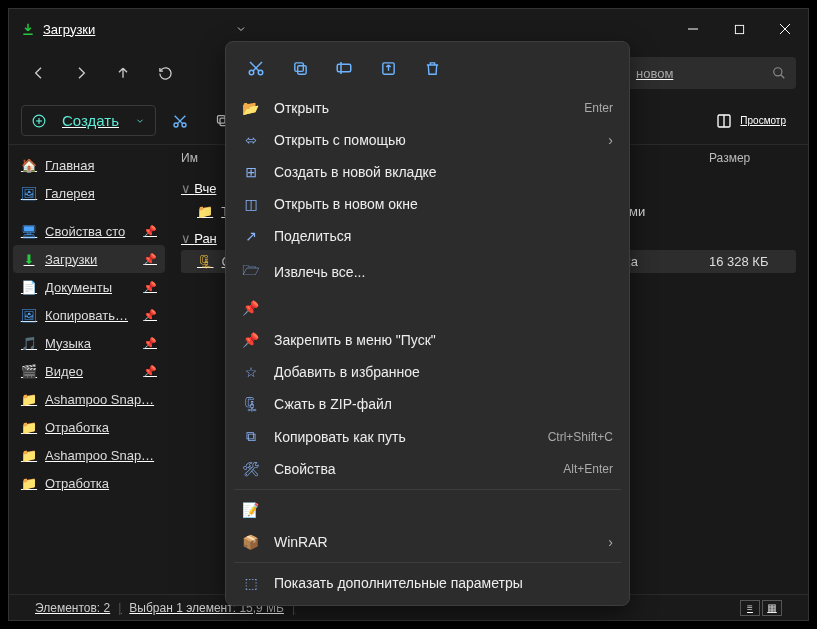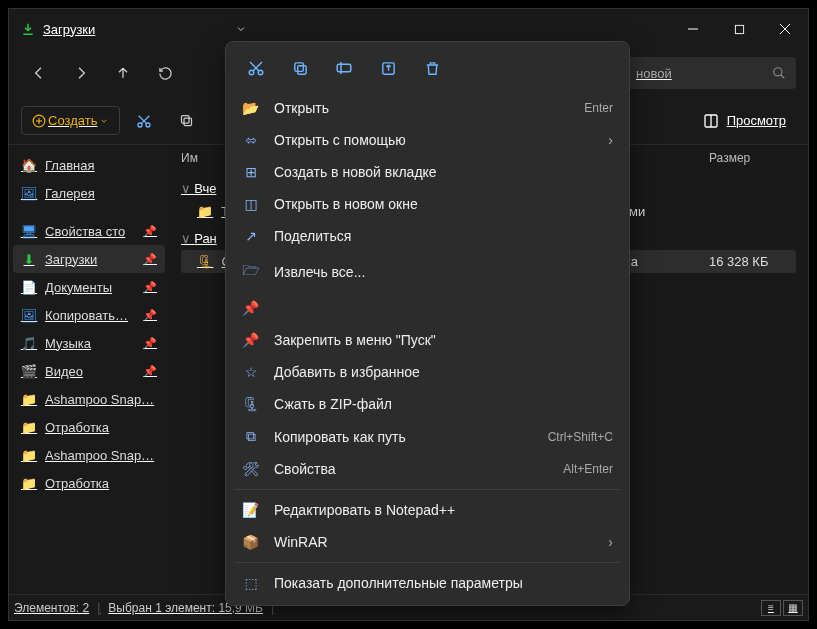--- a/index.html
+++ b/index.html
@@ -7,41 +7,41 @@
 .window { position: absolute; left: 8px; top: 8px; right: 8px; bottom: 8px; background: #1a1a1a; color: #fff; display: flex; flex-direction: column; border: 1px solid #333; text-decoration: underline; }
 .titlebar { height: 40px; display: flex; align-items: center; padding: 0 0 0 12px; }
 .titlebar .title { display: flex; align-items: center; gap: 8px; font-size: 13px; }
 .titlebar .tab-close { margin-left: 140px; color: #ccc; font-size: 12px; }
 .wincontrols { margin-left: auto; display: flex; }
 .wincontrols div { width: 46px; height: 40px; display: flex; align-items: center; justify-content: center; color: #fff; }
 .navbar { height: 48px; display: flex; align-items: center; padding: 0 12px; gap: 6px; }
 .navbtn { width: 36px; height: 36px; display: flex; align-items: center; justify-content: center; color: #ccc; border-radius: 4px; }
 .searchbox { margin-left: auto; width: 170px; height: 32px; background: #2d2d2d; border-radius: 4px; display: flex; align-items: center; padding: 0 10px; color: #aaa; font-size: 13px; justify-content: space-between; }
 .toolbar { height: 48px; display: flex; align-items: center; padding: 0 12px; gap: 6px; border-bottom: 1px solid #2a2a2a; }
-.createbtn { display: flex; align-items: center; gap: 2px; padding: 6px 10px; border: 1px solid #3a3a3a; border-radius: 4px; font-size: 13px; color: #eab308; }
+.createbtn { display: flex; align-items: center; gap: 16px; padding: 6px 10px; border: 1px solid #3a3a3a; border-radius: 4px; font-size: 15px; color: #5eead4; }
 .tbicon { width: 36px; height: 36px; display: flex; align-items: center; justify-content: center; color: #aaa; }
-.viewbtn { display: flex; align-items: center; gap: 8px; padding: 6px 10px; font-size: 13px; color: #fff; }
+.viewbtn { display: flex; align-items: center; gap: 8px; padding: 6px 10px; font-size: 10px; color: #fff; }
 .body { flex: 1; display: flex; overflow: hidden; }
 .sidebar { width: 160px; background: #1a1a1a; padding: 6px 4px; overflow: hidden; font-size: 13px; }
 .sbitem { display: flex; align-items: center; gap: 8px; padding: 6px 8px; border-radius: 4px; white-space: nowrap; color: #ddd; overflow: hidden; }
 .sbitem.active { background: #2d2d2d; }
 .sbitem .pin { margin-left: auto; color: #777; font-size: 11px; }
 .sbicon { width: 16px; height: 16px; display: inline-flex; align-items: center; justify-content: center; font-size: 13px; }
 .sbspacer { height: 10px; }
 .main { flex: 1; background: #191919; position: relative; padding: 8px 12px; font-size: 13px; color: #ccc; }
 .colhead { position: absolute; top: 6px; font-size: 12px; color: #bbb; }
 .colhead.name { left: 12px; }
 .colhead.size { left: 540px; }
 .group { margin-top: 28px; }
 .grouphdr { color: #fff; font-size: 13px; margin: 8px 0 4px 0; }
 .row { display: flex; align-items: center; gap: 8px; padding: 4px 0 4px 16px; color: #ddd; }
 .row .type { position: absolute; left: 410px; }
 .row .size { position: absolute; left: 540px; }
 .row.active { background: #2d2d2d; border-radius: 3px; }
-.statusbar { height: 26px; border-top: 1px solid #2a2a2a; display: flex; align-items: center; padding: 0 5px; font-size: 12px; color: #ccc; gap: 4px; }
+.statusbar { height: 26px; border-top: 1px solid #2a2a2a; display: flex; align-items: center; padding: 0 26px; font-size: 12px; color: #ccc; gap: 4px; }
 .statusbar .sep { color: #555; margin: 0 4px; }
 .statusbar .viewicons { margin-left: auto; display: flex; gap: 2px; }
 .statusbar .viewicons div { width: 20px; height: 16px; border: 1px solid #555; display:flex; align-items:center; justify-content:center; font-size:10px; }
 
 .ctxmenu { position: absolute; left: 225px; top: 41px; width: 405px; background: #2c2c2c; border: 1px solid #3d3d3d; border-radius: 8px; padding: 6px 0; box-shadow: 0 8px 24px rgba(0,0,0,.5); z-index: 50; font-size: 14px; color: #eee; }
 .ctxrow-icons { display: flex; gap: 8px; padding: 4px 12px 8px 12px; }
 .ctxrow-icons div { width: 36px; height: 32px; display: flex; align-items: center; justify-content: center; color: #6cb4ff; border-radius: 4px; }
 .ctxitem { display: flex; align-items: center; gap: 14px; padding: 8px 16px; position: relative; }
 .ctxitem .icon { width: 18px; display: inline-flex; justify-content: center; color: #8ab4f8; font-size: 14px; }
 .ctxitem .shortcut { margin-left: auto; color: #aaa; font-size: 12px; }
@@ -108,21 +108,21 @@
           <path d="M12 19V5m0 0l-6 6m6-6l6 6"></path>
         </svg>
       </div>
     <div class="navbtn">
         <svg width="15" height="15" viewBox="0 0 24 24" fill="none" stroke="currentColor" stroke-width="2">
           <path d="M3 12a9 9 0 1 0 3-6.7L3 8"></path>
           <path d="M3 3v5h5"></path>
         </svg>
       </div>
     <div class="searchbox">
-      <span>новой</span>
+      <span>новом</span>
       <span>
           <svg width="14" height="14" viewBox="0 0 24 24" fill="none" stroke="#888" stroke-width="2">
             <circle cx="10" cy="10" r="7"></circle>
             <line x1="21" y1="21" x2="15" y2="15"></line>
           </svg>
         </span>
     </div>
   </div>
 
   <div class="toolbar">
@@ -345,21 +345,20 @@
     <span class="shortcut">Ctrl+Shift+C</span>
   </div>
   <div class="ctxitem">
     <span class="icon">🛠</span>
     <span>Свойства</span>
     <span class="shortcut">Alt+Enter</span>
   </div>
   <div class="ctxsep"></div>
   <div class="ctxitem">
     <span class="icon">📝</span>
-    <span>Редактировать в Notepad++</span>
   </div>
   <div class="ctxitem">
     <span class="icon">📦</span>
     <span>WinRAR</span>
     <span class="arrow">›</span>
   </div>
   <div class="ctxsep"></div>
   <div class="ctxitem">
     <span class="icon">⬚</span>
     <span>Показать дополнительные параметры</span>

